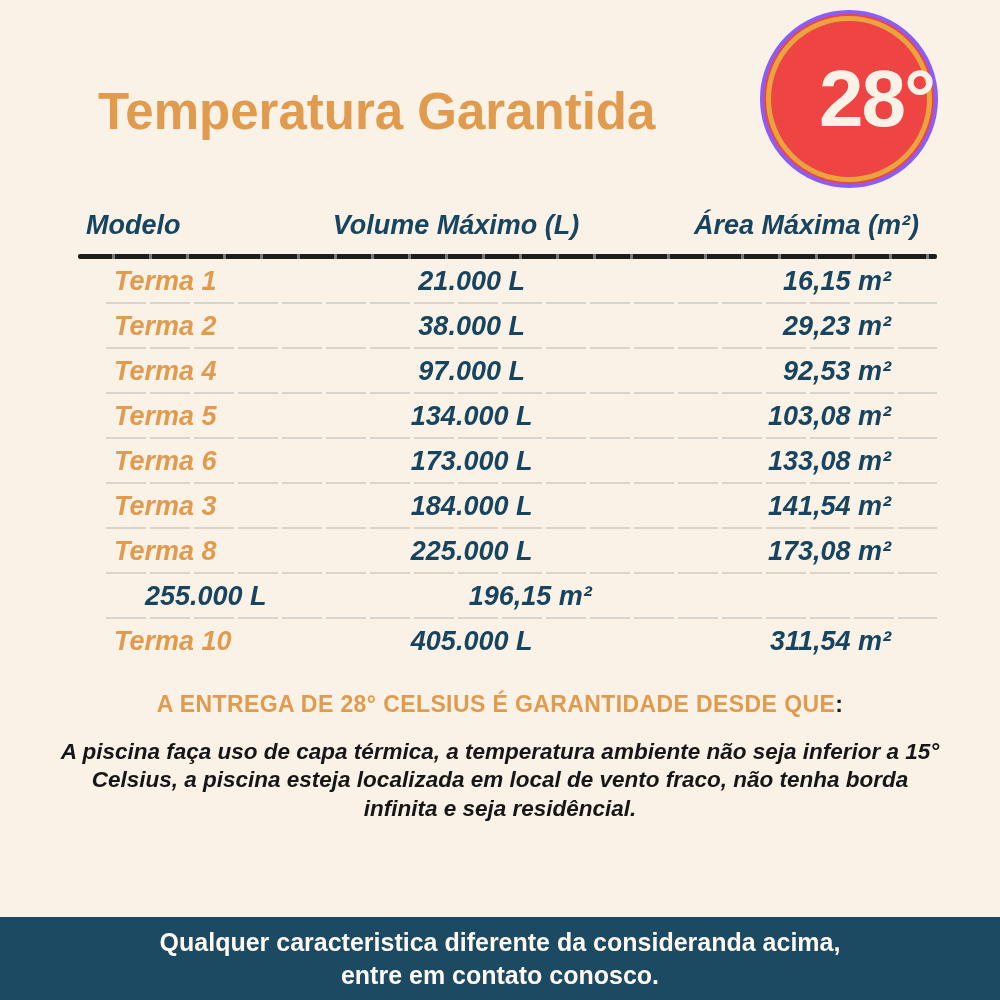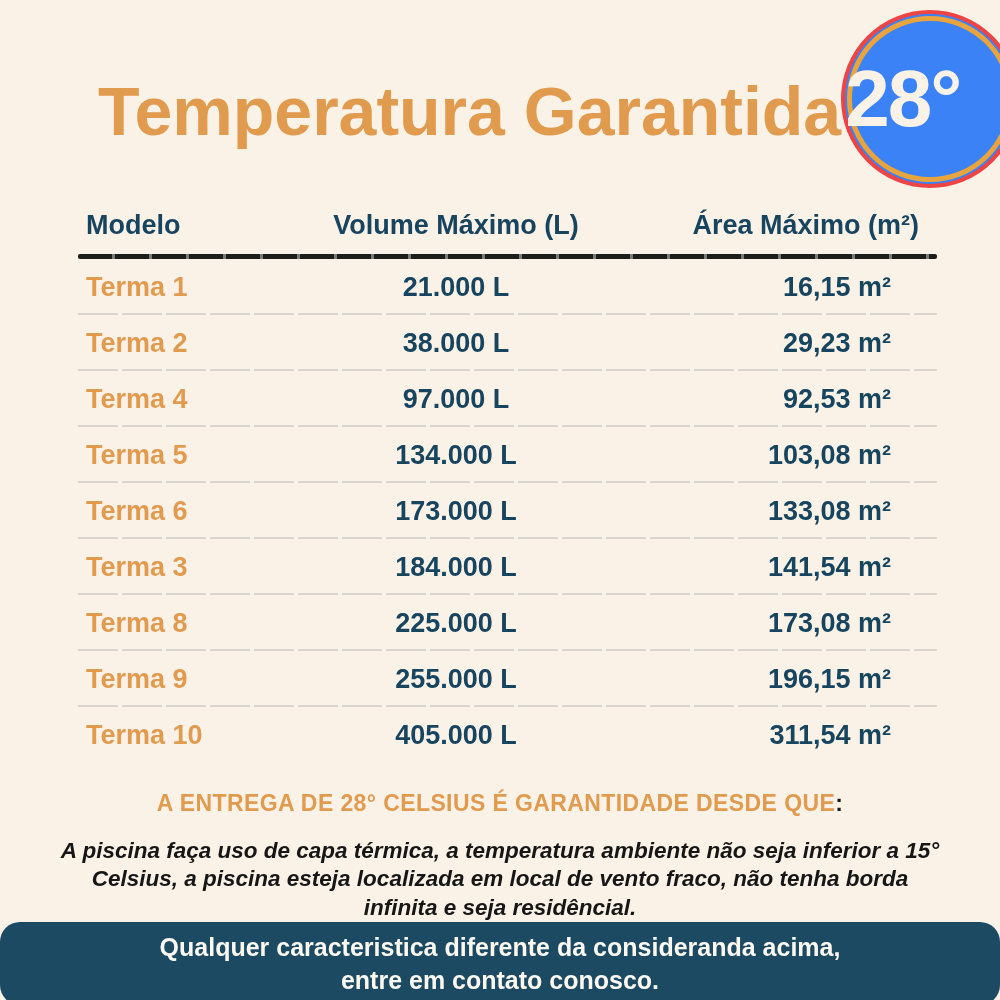--- a/index.html
+++ b/index.html
@@ -15,75 +15,76 @@
   
   .header {
     height: 196px;
     display: flex;
     align-items: center;
     justify-content: space-between;
     padding: 0 62px 0 98px;
     flex: 0 0 auto;
   }
   .title {
-    font-size: 68px;
+    font-size: 51px;
     font-weight: bold;
     color: #E09B4F;
     letter-spacing: 0px;
     margin-top: 26px;
     white-space: nowrap;
   }
   .badge {
     width: 178px; height: 178px;
     border-radius: 50%;
-    background: #3b82f6;
-    border: 4px solid #ef4444;
+    background: #ef4444;
+    border: 4px solid #8b5cf6;
     position: relative;
     margin-top: 2px;
-    display: flex; align-items: center; justify-content: flex-start;
+    display: flex; align-items: center; justify-content: flex-end;
     flex: 0 0 auto;
   }
   .badge-ring {
     position: absolute; inset: 2px;
     border-radius: 50%;
     border: 5px solid #E9A43E;
     pointer-events: none;
   }
   .badge-value {
     color: #FBF2E7;
     font-size: 80px;
     font-weight: bold;
     letter-spacing: -2px;
     position: relative;
     z-index: 1;
   }
 
   
-  .table { margin: 0 63px 0 78px; flex: 0 0 auto; }
+  .table { margin: 0 63px 0 78px; flex: 0 0 auto; font-style: italic; }
   .trow {
     display: grid;
     grid-template-columns: 24% 40% 36%;
     align-items: center;
   }
   .thead { height: 58px; }
   .thead .cell { font-size: 27px; font-weight: bold; color: #17445F; }
   .cell-model { text-align: left; padding-left: 8px; }
   .cell-volume { text-align: center; }
   .cell-area { text-align: right; padding-right: 46px; }
   .thead .cell-area { padding-right: 18px; }
 
   .head-sep {
     height: 5px;
     background: repeating-linear-gradient(to right, #1D1D1B 0 34px, #7a7a76 34px 37px);
     border-radius: 2px;
   }
 
   .tbody .trow {
-    height: 56px;
+    height: 45px;
     background: repeating-linear-gradient(to right, #D8D4CE 0 40px, rgba(0,0,0,0) 40px 44px) bottom/100% 2px no-repeat;
+    margin-left: 28px;
   }
   .tbody .trow:last-child { background: none; }
   .tbody .cell { font-size: 27px; font-weight: bold; }
   .tbody .cell-model { color: #E09B4F; }
   .tbody .cell-volume, .tbody .cell-area { color: #17445F; }
 
   
   .notes { text-align: center; flex: 1 1 auto; padding-top: 27px; }
   .cond-heading {
     font-size: 23px;
@@ -107,42 +108,41 @@
   .footer {
     flex: 0 0 auto;
     height: 83px;
     background: #1C4A63;
     color: #FDF8F0;
     display: flex;
     flex-direction: column;
     align-items: center;
     justify-content: center;
     gap: 4px;
-    border-radius: 20px;
   }
   .footer p { font-size: 25px; font-weight: bold; line-height: 1.15; }
 </style>
 </head>
 <body>
 
 <div class="page">
 
   <div class="header">
     <h1 class="title">Temperatura Garantida</h1>
     <div class="badge">
       <div class="badge-ring"></div>
       <span class="badge-value">28°</span>
     </div>
   </div>
 
   <div class="table">
     <div class="trow thead">
       <div class="cell cell-model">Modelo</div>
       <div class="cell cell-volume">Volume Máximo (L)</div>
-      <div class="cell cell-area">Área Máximo (m²)</div>
+      <div class="cell cell-area">Área Máxima (m²)</div>
     </div>
     <div class="head-sep"></div>
     <div class="tbody">
       <div class="trow">
         <div class="cell cell-model">Terma 1</div>
         <div class="cell cell-volume">21.000 L</div>
         <div class="cell cell-area">16,15 m²</div>
       </div>
       <div class="trow">
         <div class="cell cell-model">Terma 2</div>
@@ -168,21 +168,20 @@
         <div class="cell cell-model">Terma 3</div>
         <div class="cell cell-volume">184.000 L</div>
         <div class="cell cell-area">141,54 m²</div>
       </div>
       <div class="trow">
         <div class="cell cell-model">Terma 8</div>
         <div class="cell cell-volume">225.000 L</div>
         <div class="cell cell-area">173,08 m²</div>
       </div>
       <div class="trow">
-        <div class="cell cell-model">Terma 9</div>
         <div class="cell cell-volume">255.000 L</div>
         <div class="cell cell-area">196,15 m²</div>
       </div>
       <div class="trow">
         <div class="cell cell-model">Terma 10</div>
         <div class="cell cell-volume">405.000 L</div>
         <div class="cell cell-area">311,54 m²</div>
       </div>
     </div>
   </div>

